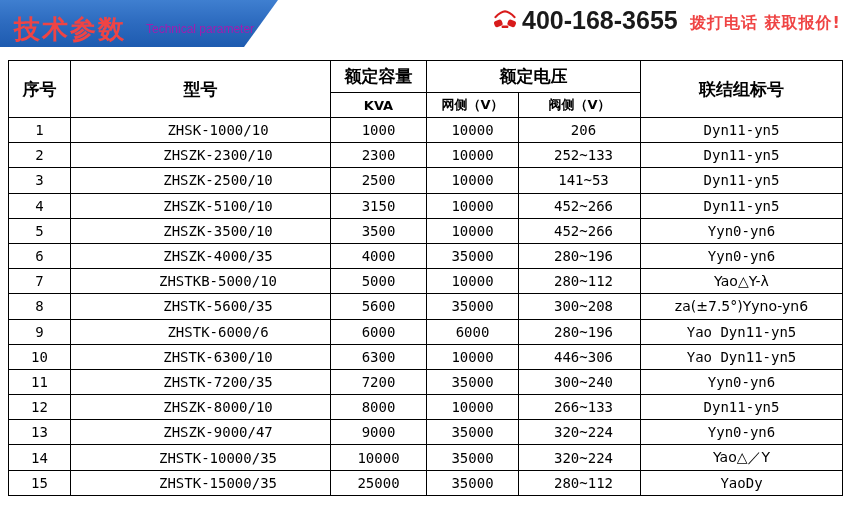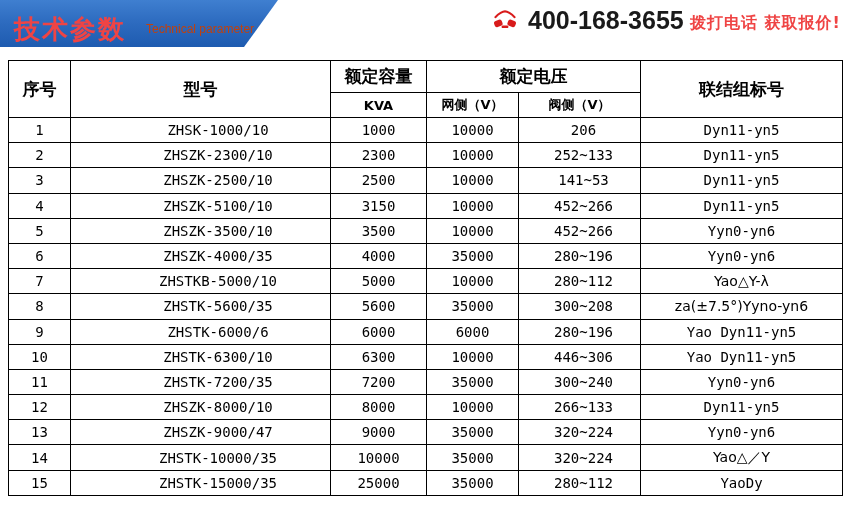--- a/index.html
+++ b/index.html
@@ -45,31 +45,31 @@
     letter-spacing: 2px;
     line-height: 34px;
     white-space: nowrap;
     font-family: "DejaVu Sans", "Liberation Sans", sans-serif;
     margin-top: 6px;
   }
   .header-title-en {
     position: absolute;
     left: 146px; top: 22px;
     font-size: 12px;
-    color: #c2410c;
+    color: #a21caf;
     white-space: nowrap;
     font-family: "Liberation Sans", sans-serif;
   }
 
   .header-phone-wrap {
     position: absolute;
     left: 492px; top: 6px;
     display: flex;
     align-items: center;
-    gap: 10px;
+    gap: 4px;
   }
   .phone-icon {
     width: 26px; height: 26px;
     position: relative;
     display: block;
   }
   .phone-num {
     font-size: 25px;
     font-weight: bold;
     color: #1a1a1a;

